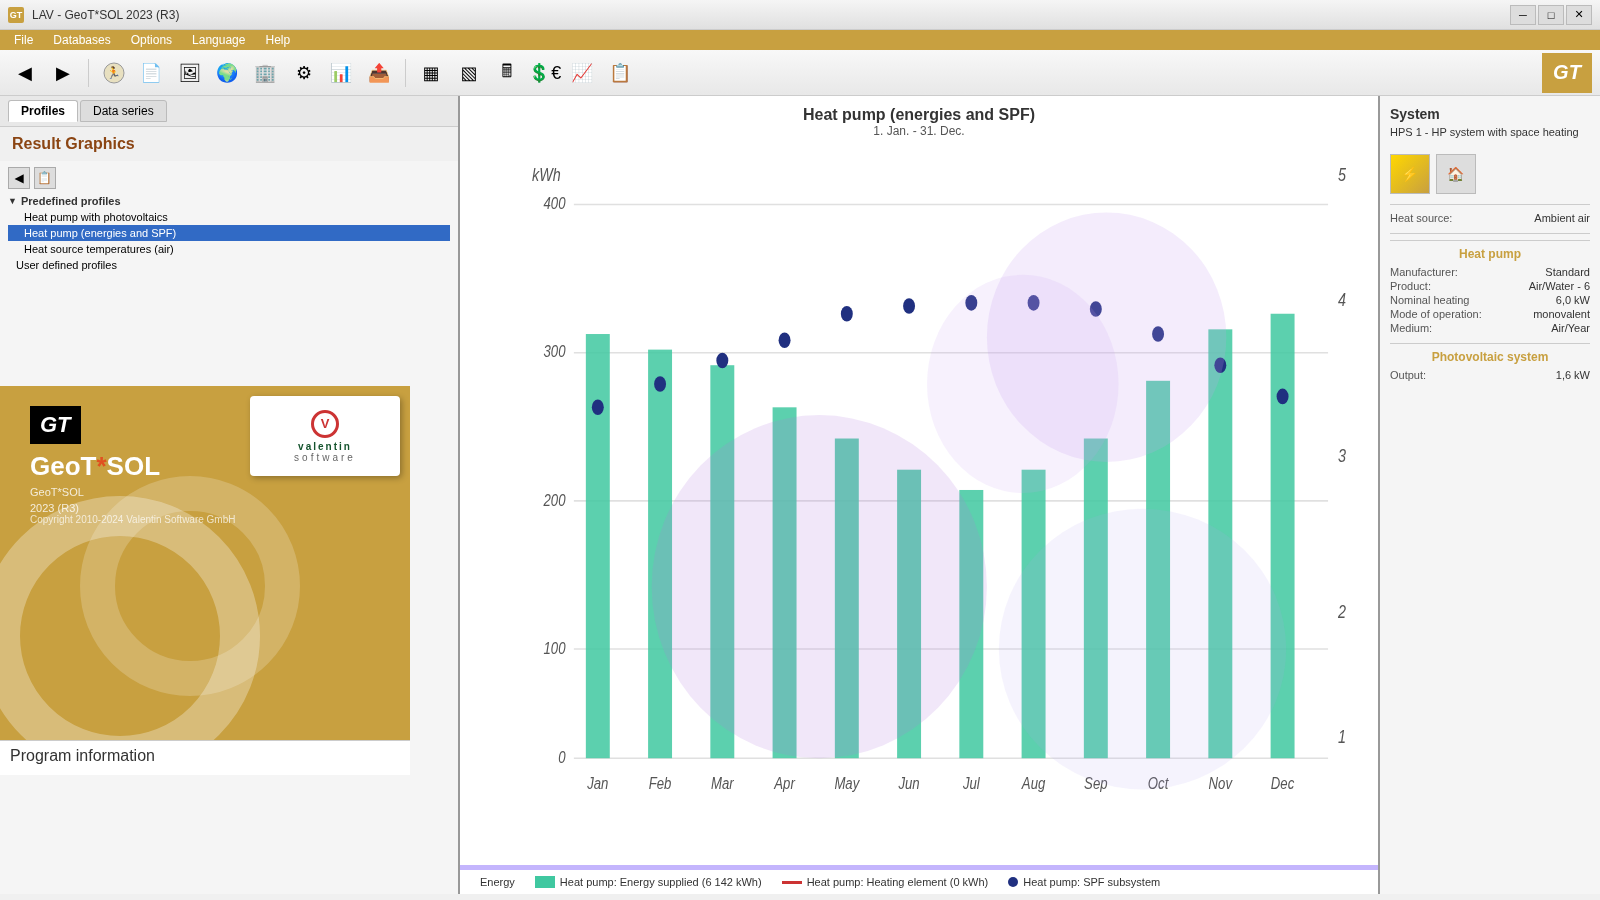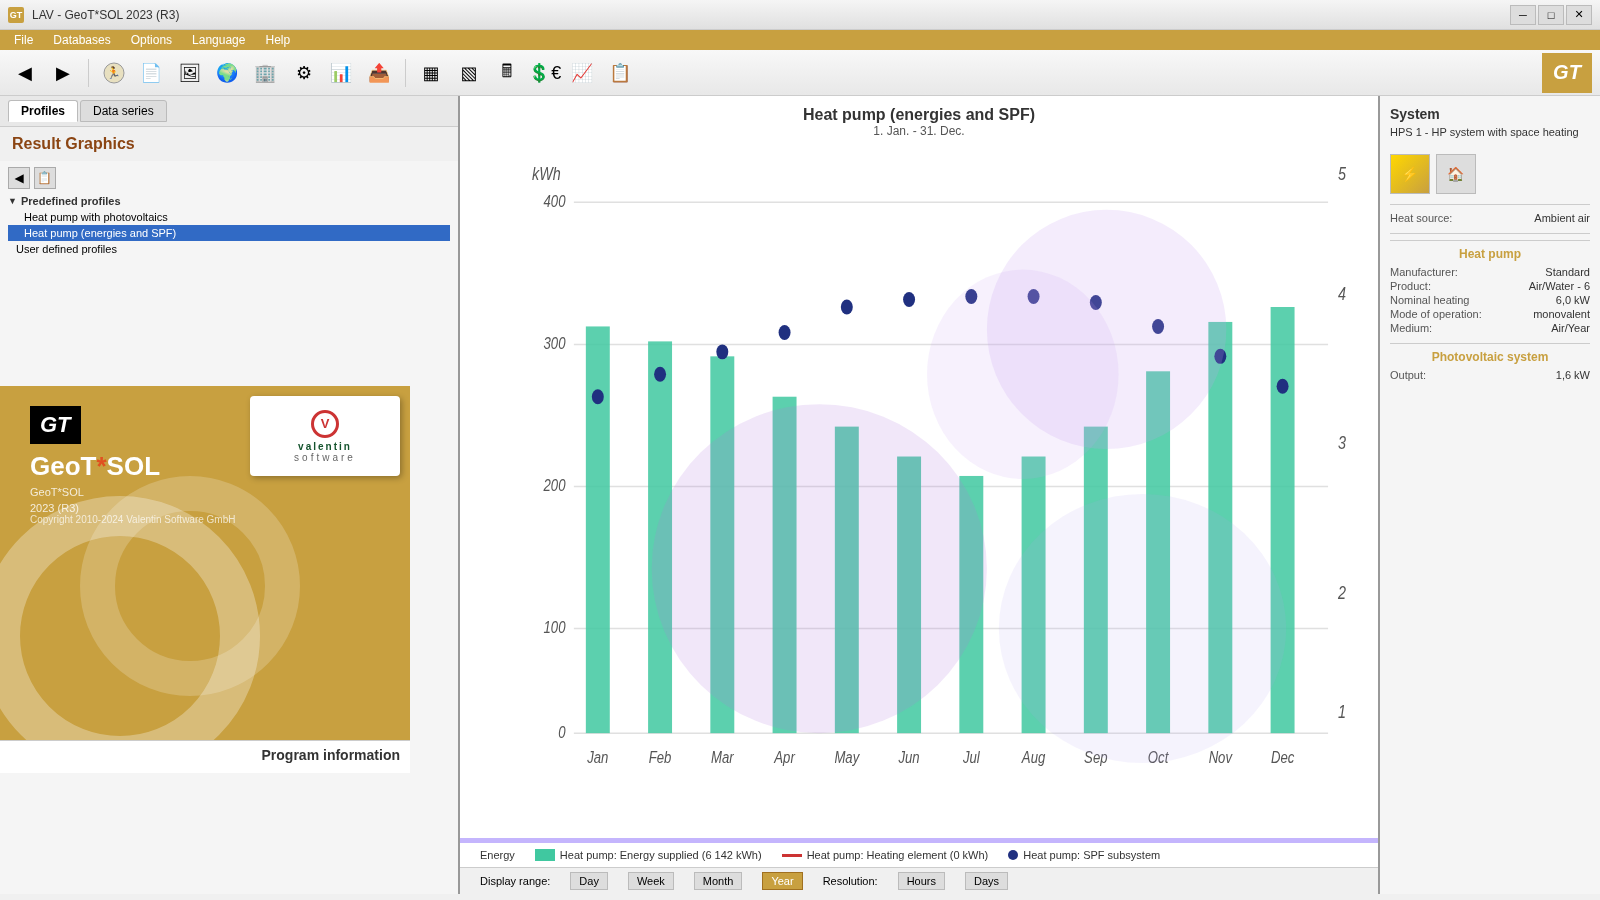--- a/index.html
+++ b/index.html
@@ -127,21 +127,21 @@
 
     
     #program-info {
       position: absolute;
       top: 644px; left: 0;
       width: 410px;
       background: white;
       border-top: 1px solid #ccc;
       padding: 6px 10px;
     }
-    #program-info-title { font-weight: bold; font-size: 14px; margin-bottom: 4px; color: #333; text-align: right; }
+    #program-info-title { font-weight: normal; font-size: 16px; margin-bottom: 4px; color: #333; }
 
     
     #chart-container {
       flex: 1;
       display: flex; flex-direction: column;
       background: white;
       border-right: 2px solid #999;
     }
     #chart-title-area {
       text-align: center; padding: 10px 0 2px 0;
@@ -258,20 +258,21 @@
       <div class="profile-nav">
         <button class="profile-nav-btn">◀</button>
         <button class="profile-nav-btn">📋</button>
       </div>
       <div class="profile-group-label">
         <span class="arrow">▼</span>
         <span>Predefined profiles</span>
       </div>
       <div class="profile-item">Heat pump with photovoltaics</div>
       <div class="profile-item selected">Heat pump (energies and SPF)</div>
+      <div class="profile-item">Heat source temperatures (air)</div>
       <div class="user-defined-label">User defined profiles</div>
     </div>
 
     <div id="splash-overlay">
 
       <div id="arc-decoration"></div>
 
       <div style="position:absolute; bottom: 60px; left: 80px; width: 220px; height: 220px; border: 35px solid rgba(255,255,255,0.2); border-radius: 50%;"></div>
 
       <div id="splash-logo-area">
@@ -397,30 +398,20 @@
       <div class="legend-item">
         <div class="legend-dash"></div>
         <span>Heat pump: Heating element (0 kWh)</span>
       </div>
       <div class="legend-item">
         <div class="legend-dot" style="background:#203080;"></div>
         <span>Heat pump: SPF subsystem</span>
       </div>
     </div>
 
-    <div id="display-range-bar">
-      <span>Display range:</span>
-      <button class="range-btn">Day</button>
-      <button class="range-btn">Week</button>
-      <button class="range-btn">Month</button>
-      <button class="range-btn active">Year</button>
-      <span>Resolution:</span>
-      <button class="range-btn">Hours</button>
-      <button class="range-btn">Days</button>
-    </div>
   </div>
 
   <div id="right-panel">
     <div id="system-label">System</div>
     <div id="system-value">HPS 1 - HP system with space heating</div>
 
     <div id="system-icons">
       <div class="sys-icon" style="background: linear-gradient(135deg, #ffd700, #c8a040); color:white; font-size:14px;">⚡</div>
       <div class="sys-icon" style="background:#ddd; font-size:14px;">🏠</div>
     </div>

